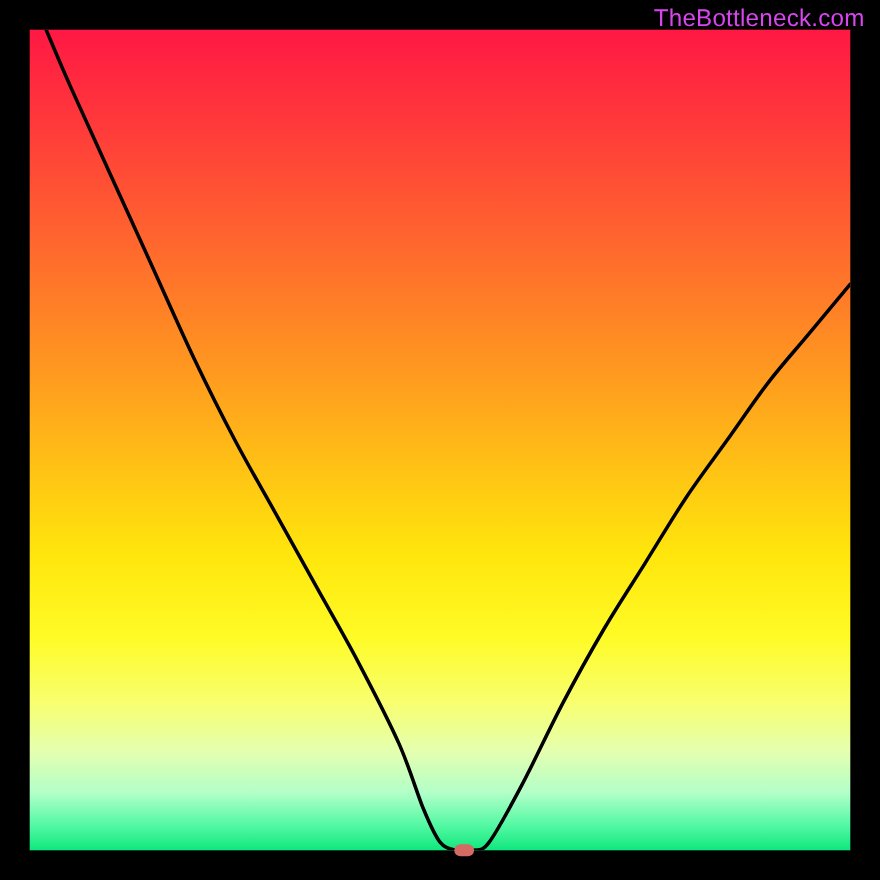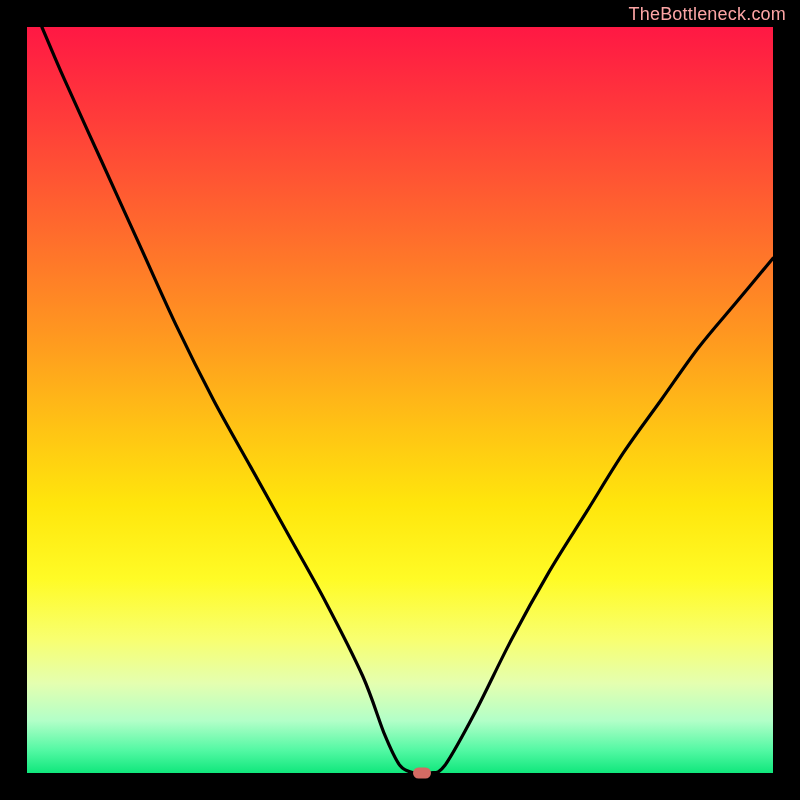--- a/index.html
+++ b/index.html
@@ -38,22 +38,22 @@
       #e4ffb0 88%,
       #b2ffc8 93%,
       #52f8a3 97%,
       #10e77c 100%
     );
   }
   .watermark {
     position: absolute;
     top: 4px;
     right: 14px;
-    color: #fca5a5;
-    font-size: 18px;
+    color: #d946ef;
+    font-size: 22px;
     font-weight: 500;
     letter-spacing: 0.2px;
     user-select: none;
   }
   svg.curve {
     position: absolute;
     left: 0;
     top: 0;
     width: 746px;
     height: 746px;

